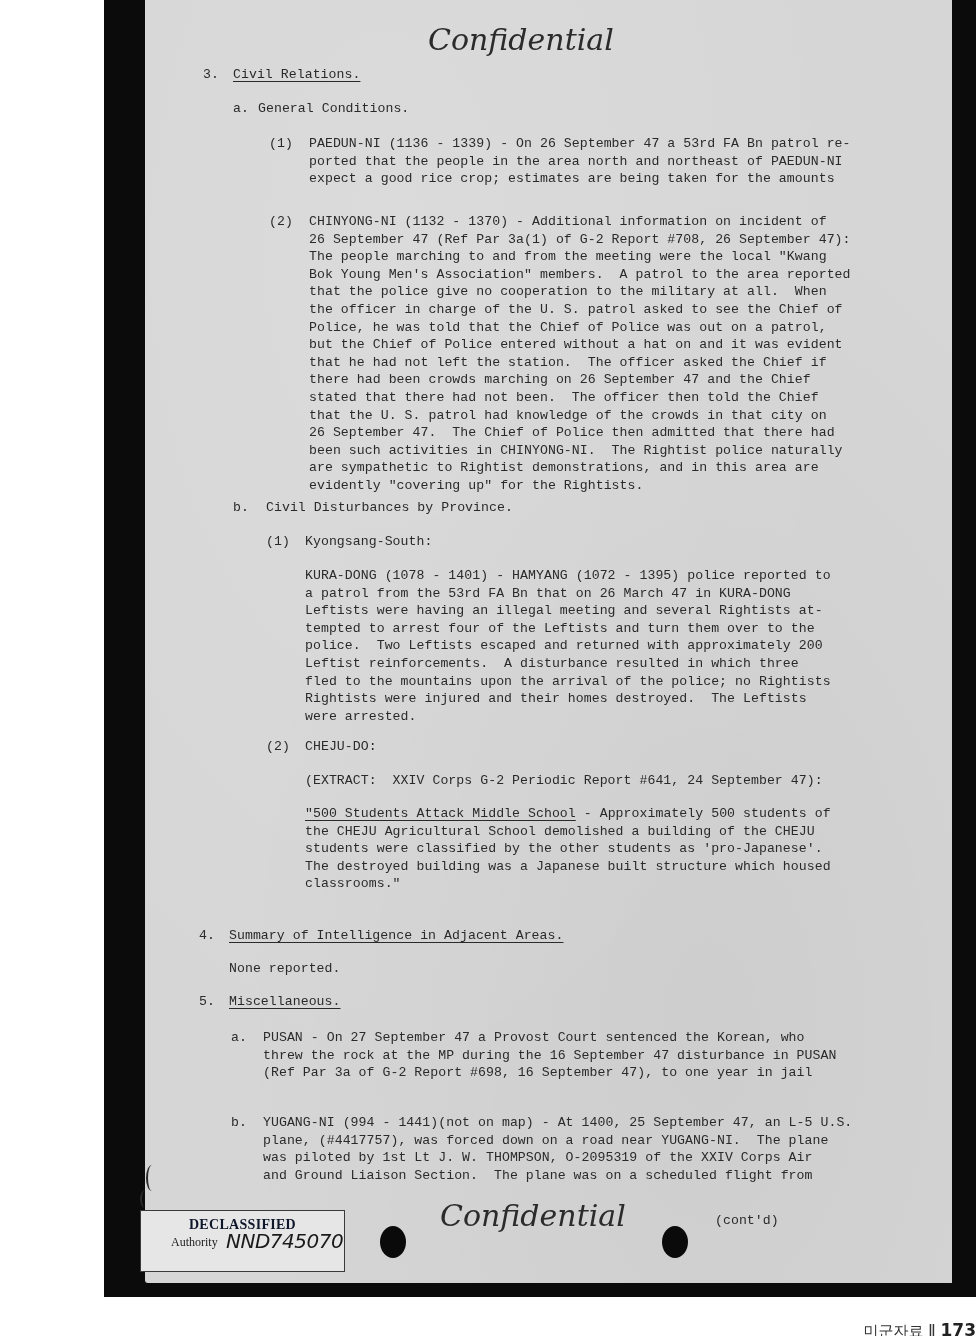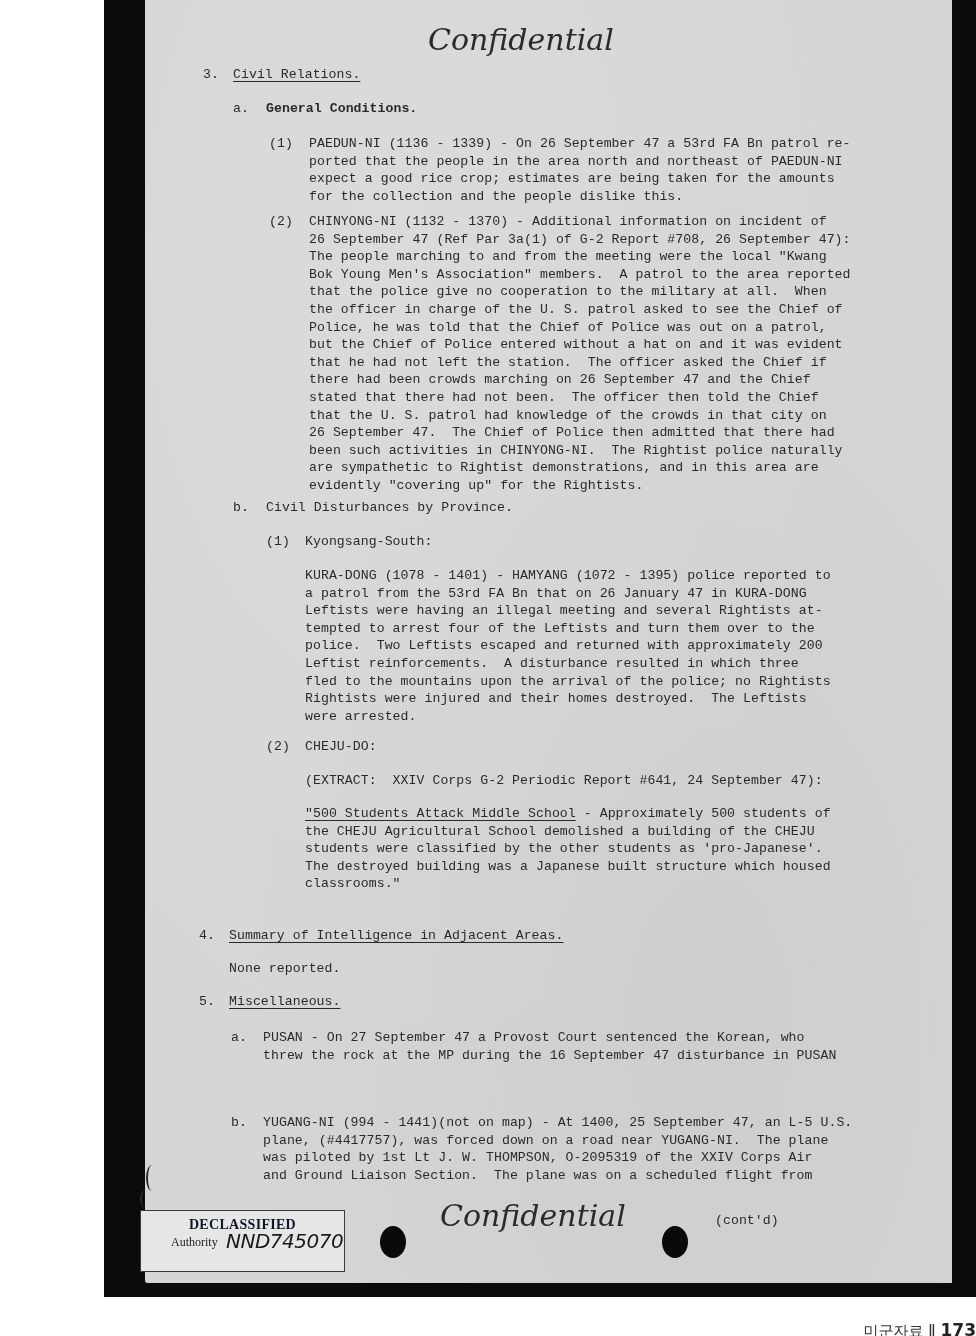--- a/index.html
+++ b/index.html
@@ -73,28 +73,27 @@
 
 <div class="scan-frame"></div>
 <div class="paper"></div>
 
 <div class="hand" style="left:428px; top:22px; font-size:30px;">Confidential</div>
 
 <div class="typed" style="left:203px; top:66px;">3.</div>
 <div class="typed u" style="left:233px; top:66px;">Civil Relations.</div>
 
 <div class="typed" style="left:233px; top:100px;">a.</div>
-<div class="typed" style="left:266px; top:100px;font-weight:bold;">General Conditions.</div>
+<div class="typed" style="left:258px; top:100px;">General Conditions.</div>
 
 <div class="typed" style="left:269px; top:135px;">(1)</div>
 <div style="position:absolute; left:309px; top:135px;">
   <div class="typed" style="position:relative;">PAEDUN-NI (1136 - 1339) - On 26 September 47 a 53rd FA Bn patrol re-</div>
   <div class="typed" style="position:relative;">ported that the people in the area north and northeast of PAEDUN-NI</div>
   <div class="typed" style="position:relative;">expect a good rice crop; estimates are being taken for the amounts</div>
-  <div class="typed" style="position:relative;">for the collection and the people dislike this.</div>
 </div>
 
 <div class="typed" style="left:269px; top:213px;">(2)</div>
 <div style="position:absolute; left:309px; top:213px;">
   <div class="typed" style="position:relative;">CHINYONG-NI (1132 - 1370) - Additional information on incident of</div>
   <div class="typed" style="position:relative;font-family:Liberation Mono, monospace;">26 September 47 (Ref Par 3a(1) of G-2 Report #708, 26 September 47):</div>
   <div class="typed" style="position:relative;">The people marching to and from the meeting were the local "Kwang</div>
   <div class="typed" style="position:relative;">Bok Young Men's Association" members.  A patrol to the area reported</div>
   <div class="typed" style="position:relative;">that the police give no cooperation to the military at all.  When</div>
   <div class="typed" style="position:relative;">the officer in charge of the U. S. patrol asked to see the Chief of</div>
@@ -110,21 +109,21 @@
   <div class="typed" style="position:relative;">evidently "covering up" for the Rightists.</div>
 </div>
 
 <div class="typed" style="left:233px; top:499px;">b.</div>
 <div class="typed" style="left:266px; top:499px;">Civil Disturbances by Province.</div>
 
 <div class="typed" style="left:266px; top:533px;">(1)</div>
 <div class="typed" style="left:305px; top:533px;">Kyongsang-South:</div>
 <div style="position:absolute; left:305px; top:567px;">
   <div class="typed" style="position:relative;">KURA-DONG (1078 - 1401) - HAMYANG (1072 - 1395) police reported to</div>
-  <div class="typed" style="position:relative;">a patrol from the 53rd FA Bn that on 26 January 47 in KURA-DONG</div>
+  <div class="typed" style="position:relative;">a patrol from the 53rd FA Bn that on 26 March 47 in KURA-DONG</div>
   <div class="typed" style="position:relative;">Leftists were having an illegal meeting and several Rightists at-</div>
   <div class="typed" style="position:relative;">tempted to arrest four of the Leftists and turn them over to the</div>
   <div class="typed" style="position:relative;">police.  Two Leftists escaped and returned with approximately 200</div>
   <div class="typed" style="position:relative;">Leftist reinforcements.  A disturbance resulted in which three</div>
   <div class="typed" style="position:relative;">fled to the mountains upon the arrival of the police; no Rightists</div>
   <div class="typed" style="position:relative;">Rightists were injured and their homes destroyed.  The Leftists</div>
   <div class="typed" style="position:relative;">were arrested.</div>
 </div>
 
 <div class="typed" style="left:266px; top:738px;">(2)</div>
@@ -142,20 +141,21 @@
 <div class="typed u" style="left:229px; top:927px;">Summary of Intelligence in Adjacent Areas.</div>
 <div class="typed" style="left:229px; top:960px;">None reported.</div>
 
 <div class="typed" style="left:199px; top:993px;">5.</div>
 <div class="typed u" style="left:229px; top:993px;">Miscellaneous.</div>
 
 <div class="typed" style="left:231px; top:1029px;">a.</div>
 <div style="position:absolute; left:263px; top:1029px;">
   <div class="typed" style="position:relative;">PUSAN - On 27 September 47 a Provost Court sentenced the Korean, who</div>
   <div class="typed" style="position:relative;">threw the rock at the MP during the 16 September 47 disturbance in PUSAN</div>
+  <div class="typed" style="position:relative;">(Ref Par 3a of G-2 Report #698, 16 September 47), to one year in jail</div>
 </div>
 
 <div class="typed" style="left:231px; top:1114px;">b.</div>
 <div style="position:absolute; left:263px; top:1114px;">
   <div class="typed" style="position:relative;">YUGANG-NI (994 - 1441)(not on map) - At 1400, 25 September 47, an L-5 U.S.</div>
   <div class="typed" style="position:relative;">plane, (#4417757), was forced down on a road near YUGANG-NI.  The plane</div>
   <div class="typed" style="position:relative;">was piloted by 1st Lt J. W. THOMPSON, O-2095319 of the XXIV Corps Air</div>
   <div class="typed" style="position:relative;">and Ground Liaison Section.  The plane was on a scheduled flight from</div>
 </div>
 

